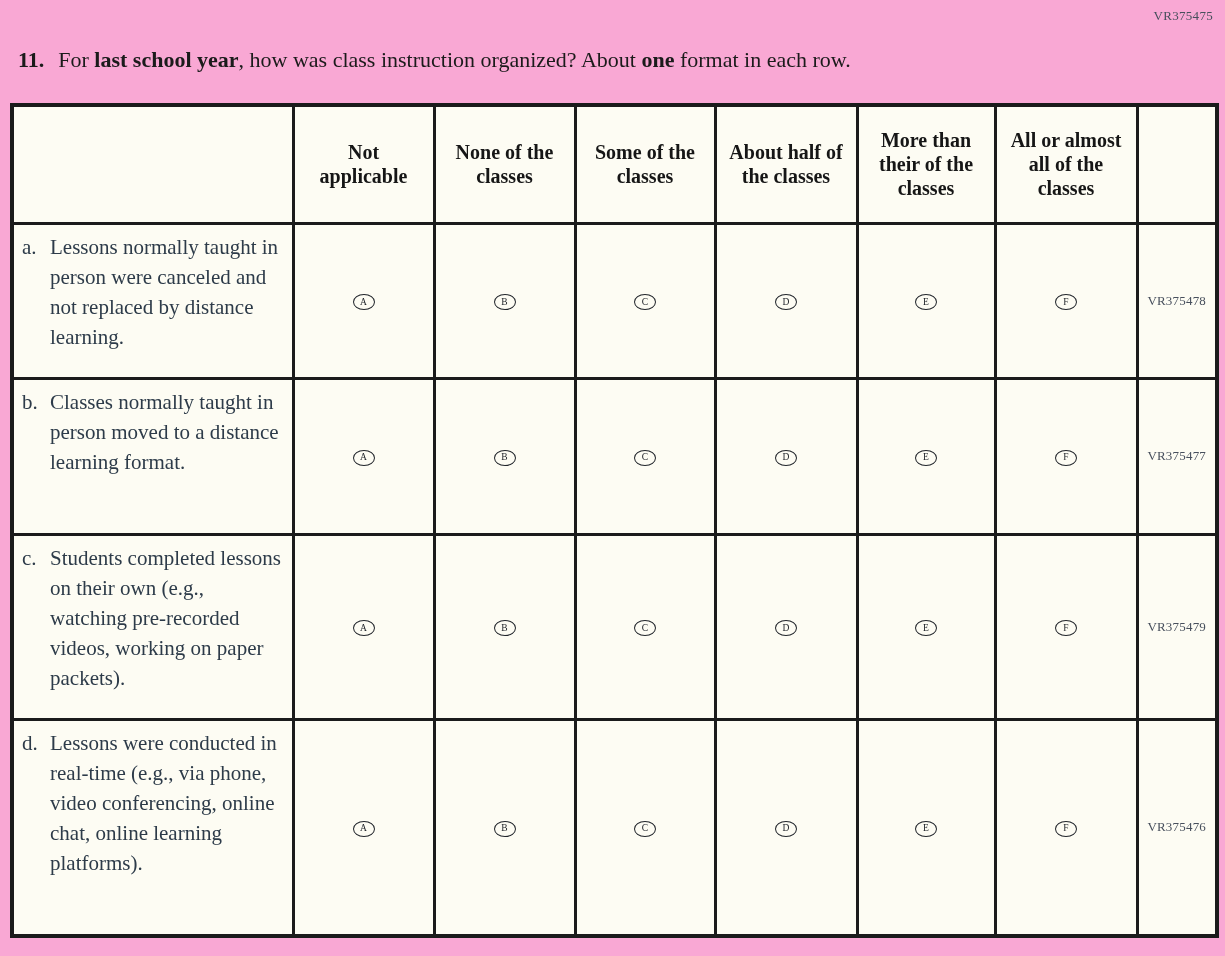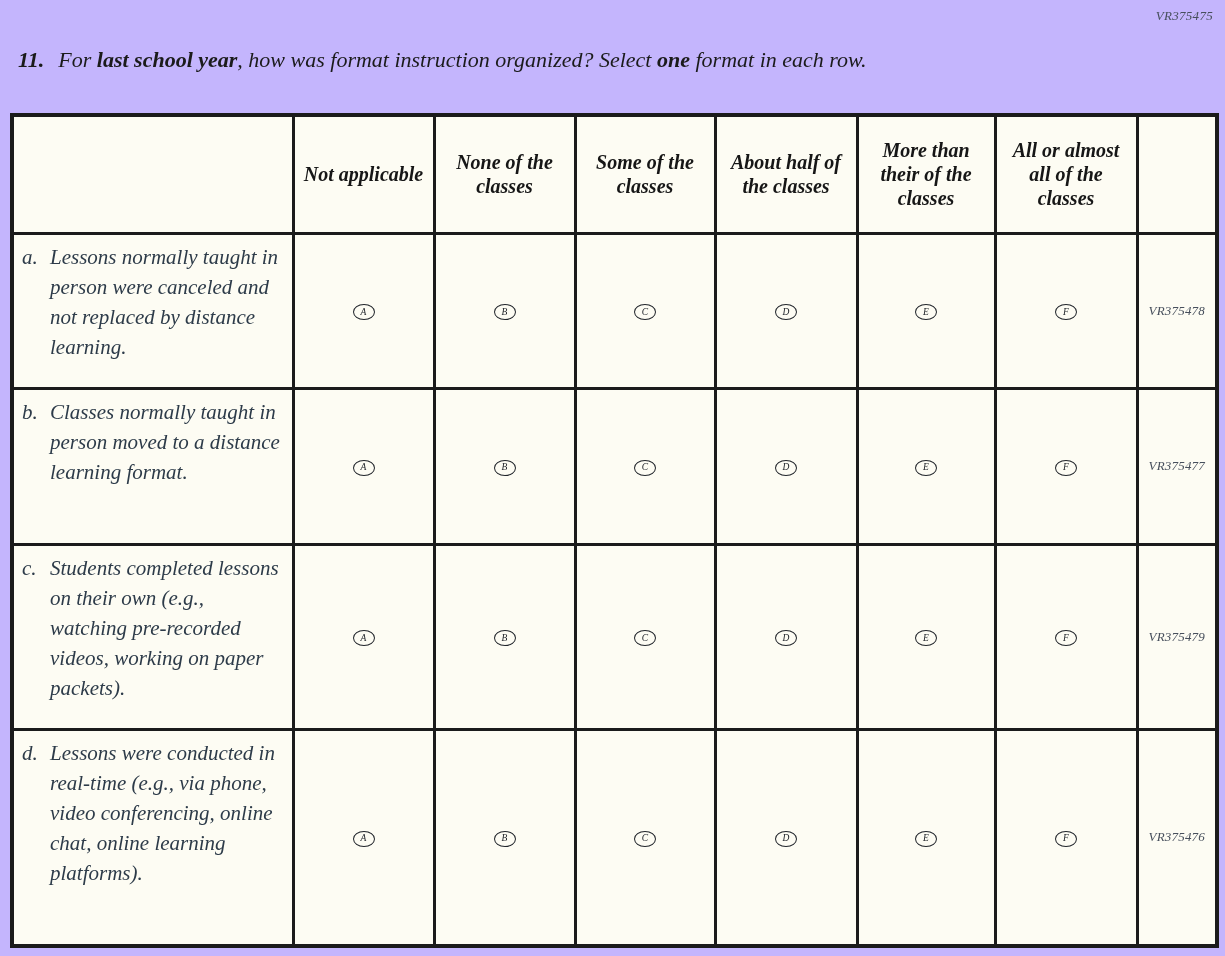--- a/index.html
+++ b/index.html
@@ -5,23 +5,22 @@
   * { margin: 0; padding: 0; box-sizing: border-box; }
   html, body { width: 1225px; height: 956px; }
   body {
     font-family: "Liberation Serif", "DejaVu Serif", serif;
     background: #fdfcf3;
   }
   .page {
     position: relative;
     width: 1225px;
     height: 956px;
-    background: #c4b5fd;
+    background: #f9a8d4;
     overflow: hidden;
-    font-style: italic;
   }
   .top-code {
     position: absolute;
     top: 8px;
     right: 12px;
     font-size: 13px;
     letter-spacing: 0.3px;
     color: #474f5c;
   }
   .question {
@@ -35,21 +34,21 @@
   }
   .question .q-num {
     font-weight: bold;
     margin-right: 14px;
   }
   .question b { font-weight: bold; }
 
   table.grid {
     position: absolute;
     left: 10px;
-    top: 113px;
+    top: 103px;
     width: 1205px;
     border-collapse: collapse;
     table-layout: fixed;
     background: #fdfcf3;
   }
   table.grid, table.grid th, table.grid td {
     border: 3px solid #1b1b1b;
   }
   table.grid { border-width: 4px; }
   th.label-col, td.label-cell { border-right-width: 4px; }
@@ -113,21 +112,21 @@
   }
 </style>
 </head>
 <body>
 
 <div class="page">
 
   <div class="top-code">VR375475</div>
 
   <div class="question">
-    <span class="q-num">11.</span><span class="q-body" id="question-body"><span>For </span><b>last school year</b><span>, how was format instruction organized? Select </span><b>one</b><span> format in each row.</span></span>
+    <span class="q-num">11.</span><span class="q-body" id="question-body"><span>For </span><b>last school year</b><span>, how was class instruction organized? About </span><b>one</b><span> format in each row.</span></span>
   </div>
 
   <table class="grid">
     <colgroup>
       <col style="width:281px">
       <col style="width:141px">
       <col style="width:141px">
       <col style="width:140px">
       <col style="width:142px">
       <col style="width:138px">

